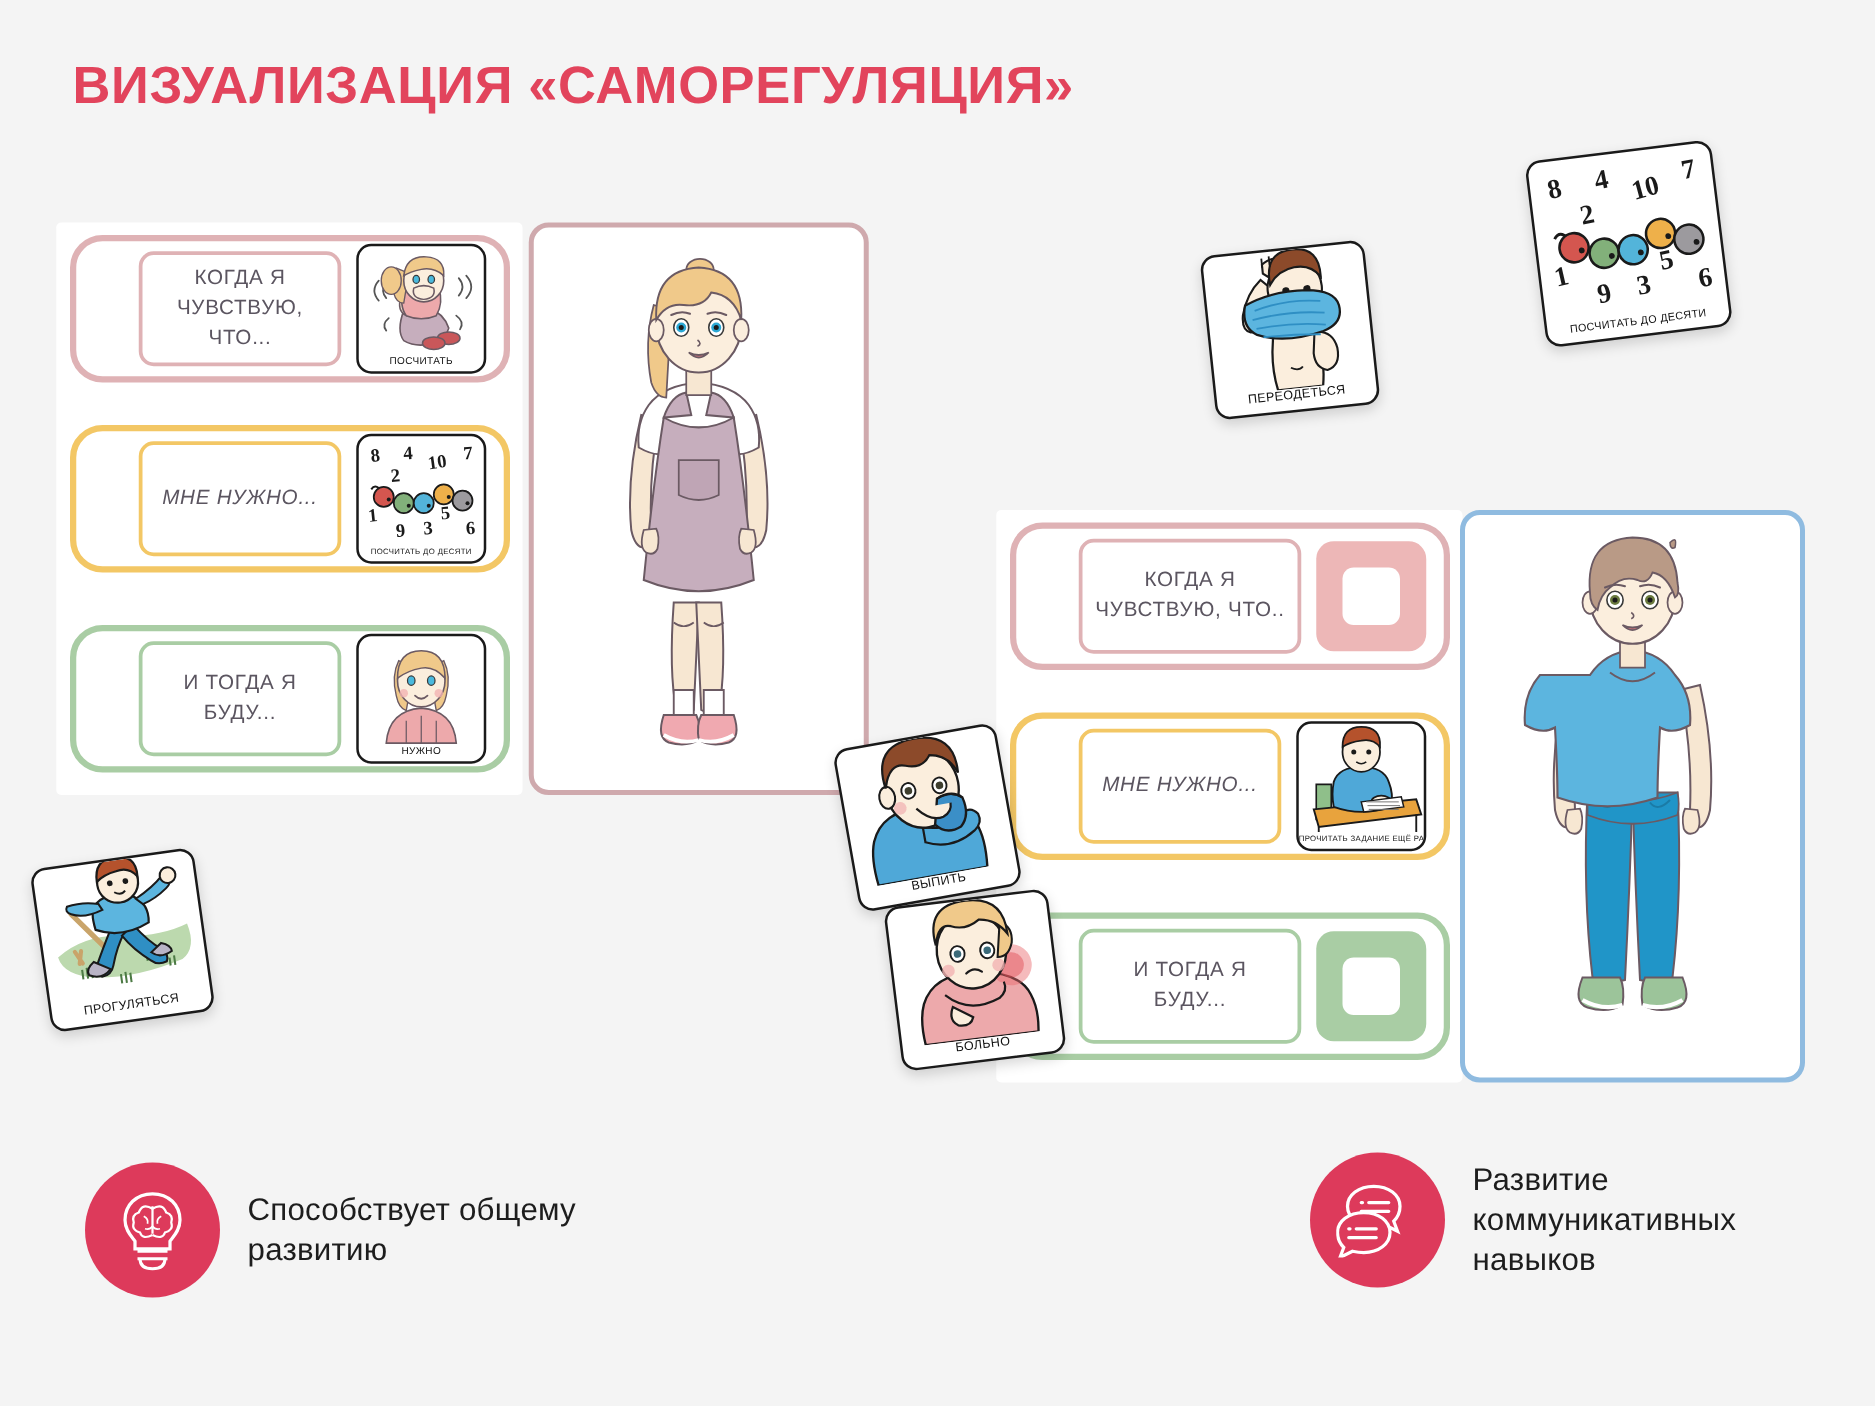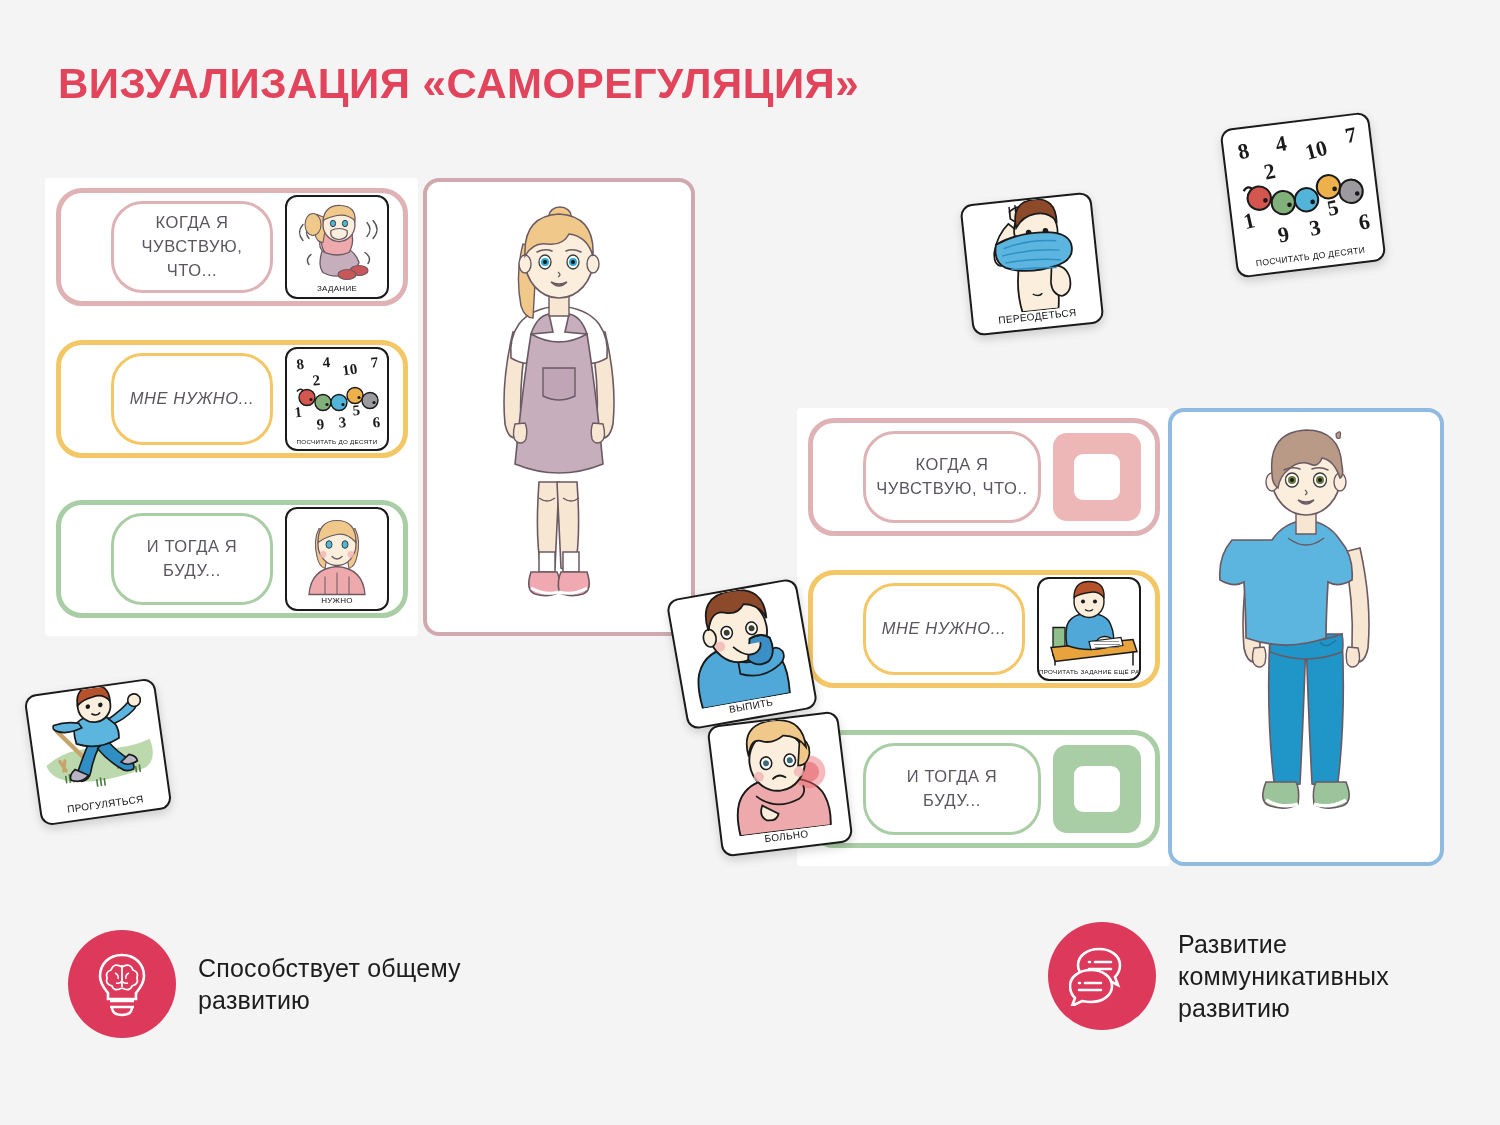--- a/index.html
+++ b/index.html
@@ -7,21 +7,21 @@
     width: 1500px; height: 1125px;
     background: #f4f4f4;
     font-family: "Liberation Sans", sans-serif;
     overflow: hidden;
   }
   #stage { position: relative; width: 1500px; height: 1125px; }
 
   
   .page-title {
     position: absolute;
-    left: 58px; top: 60px;
+    left: 58px; top: 44px;
     font-size: 42px;
     font-weight: bold;
     letter-spacing: 0.5px;
     color: #e2445c;
     font-family: "Liberation Sans", sans-serif;
   }
 
   
   .board {
     position: absolute;
@@ -40,21 +40,21 @@
     border-radius: 26px;
     border: 5px solid #ddb3b6;
     padding: 10px 14px;
   }
   .strip.pink   { border-color: #dfb2b5; }
   .strip.yellow { border-color: #f3c765; }
   .strip.green  { border-color: #a9cda4; }
 
   .strip-label {
     flex: 1;
-    border-radius: 32px;
+    border-radius: 12px;
     border: 3px solid #dfb2b5;
     min-height: 92px;
     display: flex;
     align-items: center;
     justify-content: center;
     text-align: center;
     color: #5b5560;
     font-size: 16.5px;
     letter-spacing: 0.6px;
     line-height: 1.45;
@@ -189,21 +189,21 @@
 
             <ellipse cx="46" cy="25" rx="2.6" ry="3.2" fill="#4ab9dd" stroke="#3a3a3a" stroke-width="1"></ellipse>
             <ellipse cx="58" cy="25" rx="2.6" ry="3.2" fill="#4ab9dd" stroke="#3a3a3a" stroke-width="1"></ellipse>
 
             <path d="M44 32 q8 -4 16 0 q2 8 -8 9 q-10 -1 -8 -9 z" fill="#fbeedd" stroke="#6b5a63" stroke-width="1.2"></path>
 
             <ellipse cx="72" cy="72" rx="9" ry="5" fill="#c9575a" stroke="#6b5a63" stroke-width="1.2"></ellipse>
             <ellipse cx="60" cy="76" rx="9" ry="5" fill="#c9575a" stroke="#6b5a63" stroke-width="1.2"></ellipse>
           </svg>
         </div>
-        <div class="cap">ЗАДАНИЕ</div>
+        <div class="cap">ПОСЧИТАТЬ</div>
       </div>
     </div>
   </div>
 
   <div class="strip yellow" style="left:56px; top:340px; width:352px; height:118px;">
     <div class="strip-label">МНЕ НУЖНО...</div>
     <div class="slot">
       <div class="pcard">
         <div class="art">
           <svg viewBox="0 0 100 84" width="100%" height="100%">
@@ -567,16 +567,16 @@
 
   <div class="feature" style="left:1048px; top:922px; width:430px; align-items:center;">
     <div class="fbadge">
       <svg width="66" height="60" viewBox="0 0 66 60">
         <path d="M30 3 C18 3 9 10 9 19 c0 9 9 16 21 16 c3 0 6 -.4 9 -1 l10 5 l-3 -8 c3 -3 5 -7 5 -12 C51 10 42 3 30 3 z" fill="none" stroke="#fff" stroke-width="2.6"></path>
         <path d="M20 16 h1 M26 16 h16 M20 23 h22" stroke="#fff" stroke-width="2.6" stroke-linecap="round"></path>
         <path d="M22 24 C10 24 1 31 1 40 c0 5 2 9 5 12 l-3 8 l10 -5 c3 .6 6 1 9 1 c12 0 21 -7 21 -16 C43 31 34 24 22 24 z" fill="#dd3a5b" stroke="#fff" stroke-width="2.6"></path>
         <path d="M10 37 h1 M16 37 h16 M10 44 h22" stroke="#fff" stroke-width="2.6" stroke-linecap="round"></path>
       </svg>
     </div>
-    <div class="ftext">Развитие коммуникативных развитию</div>
+    <div class="ftext">Развитие коммуникативных навыков</div>
   </div>
 
 </div>
 
 </body></html>

